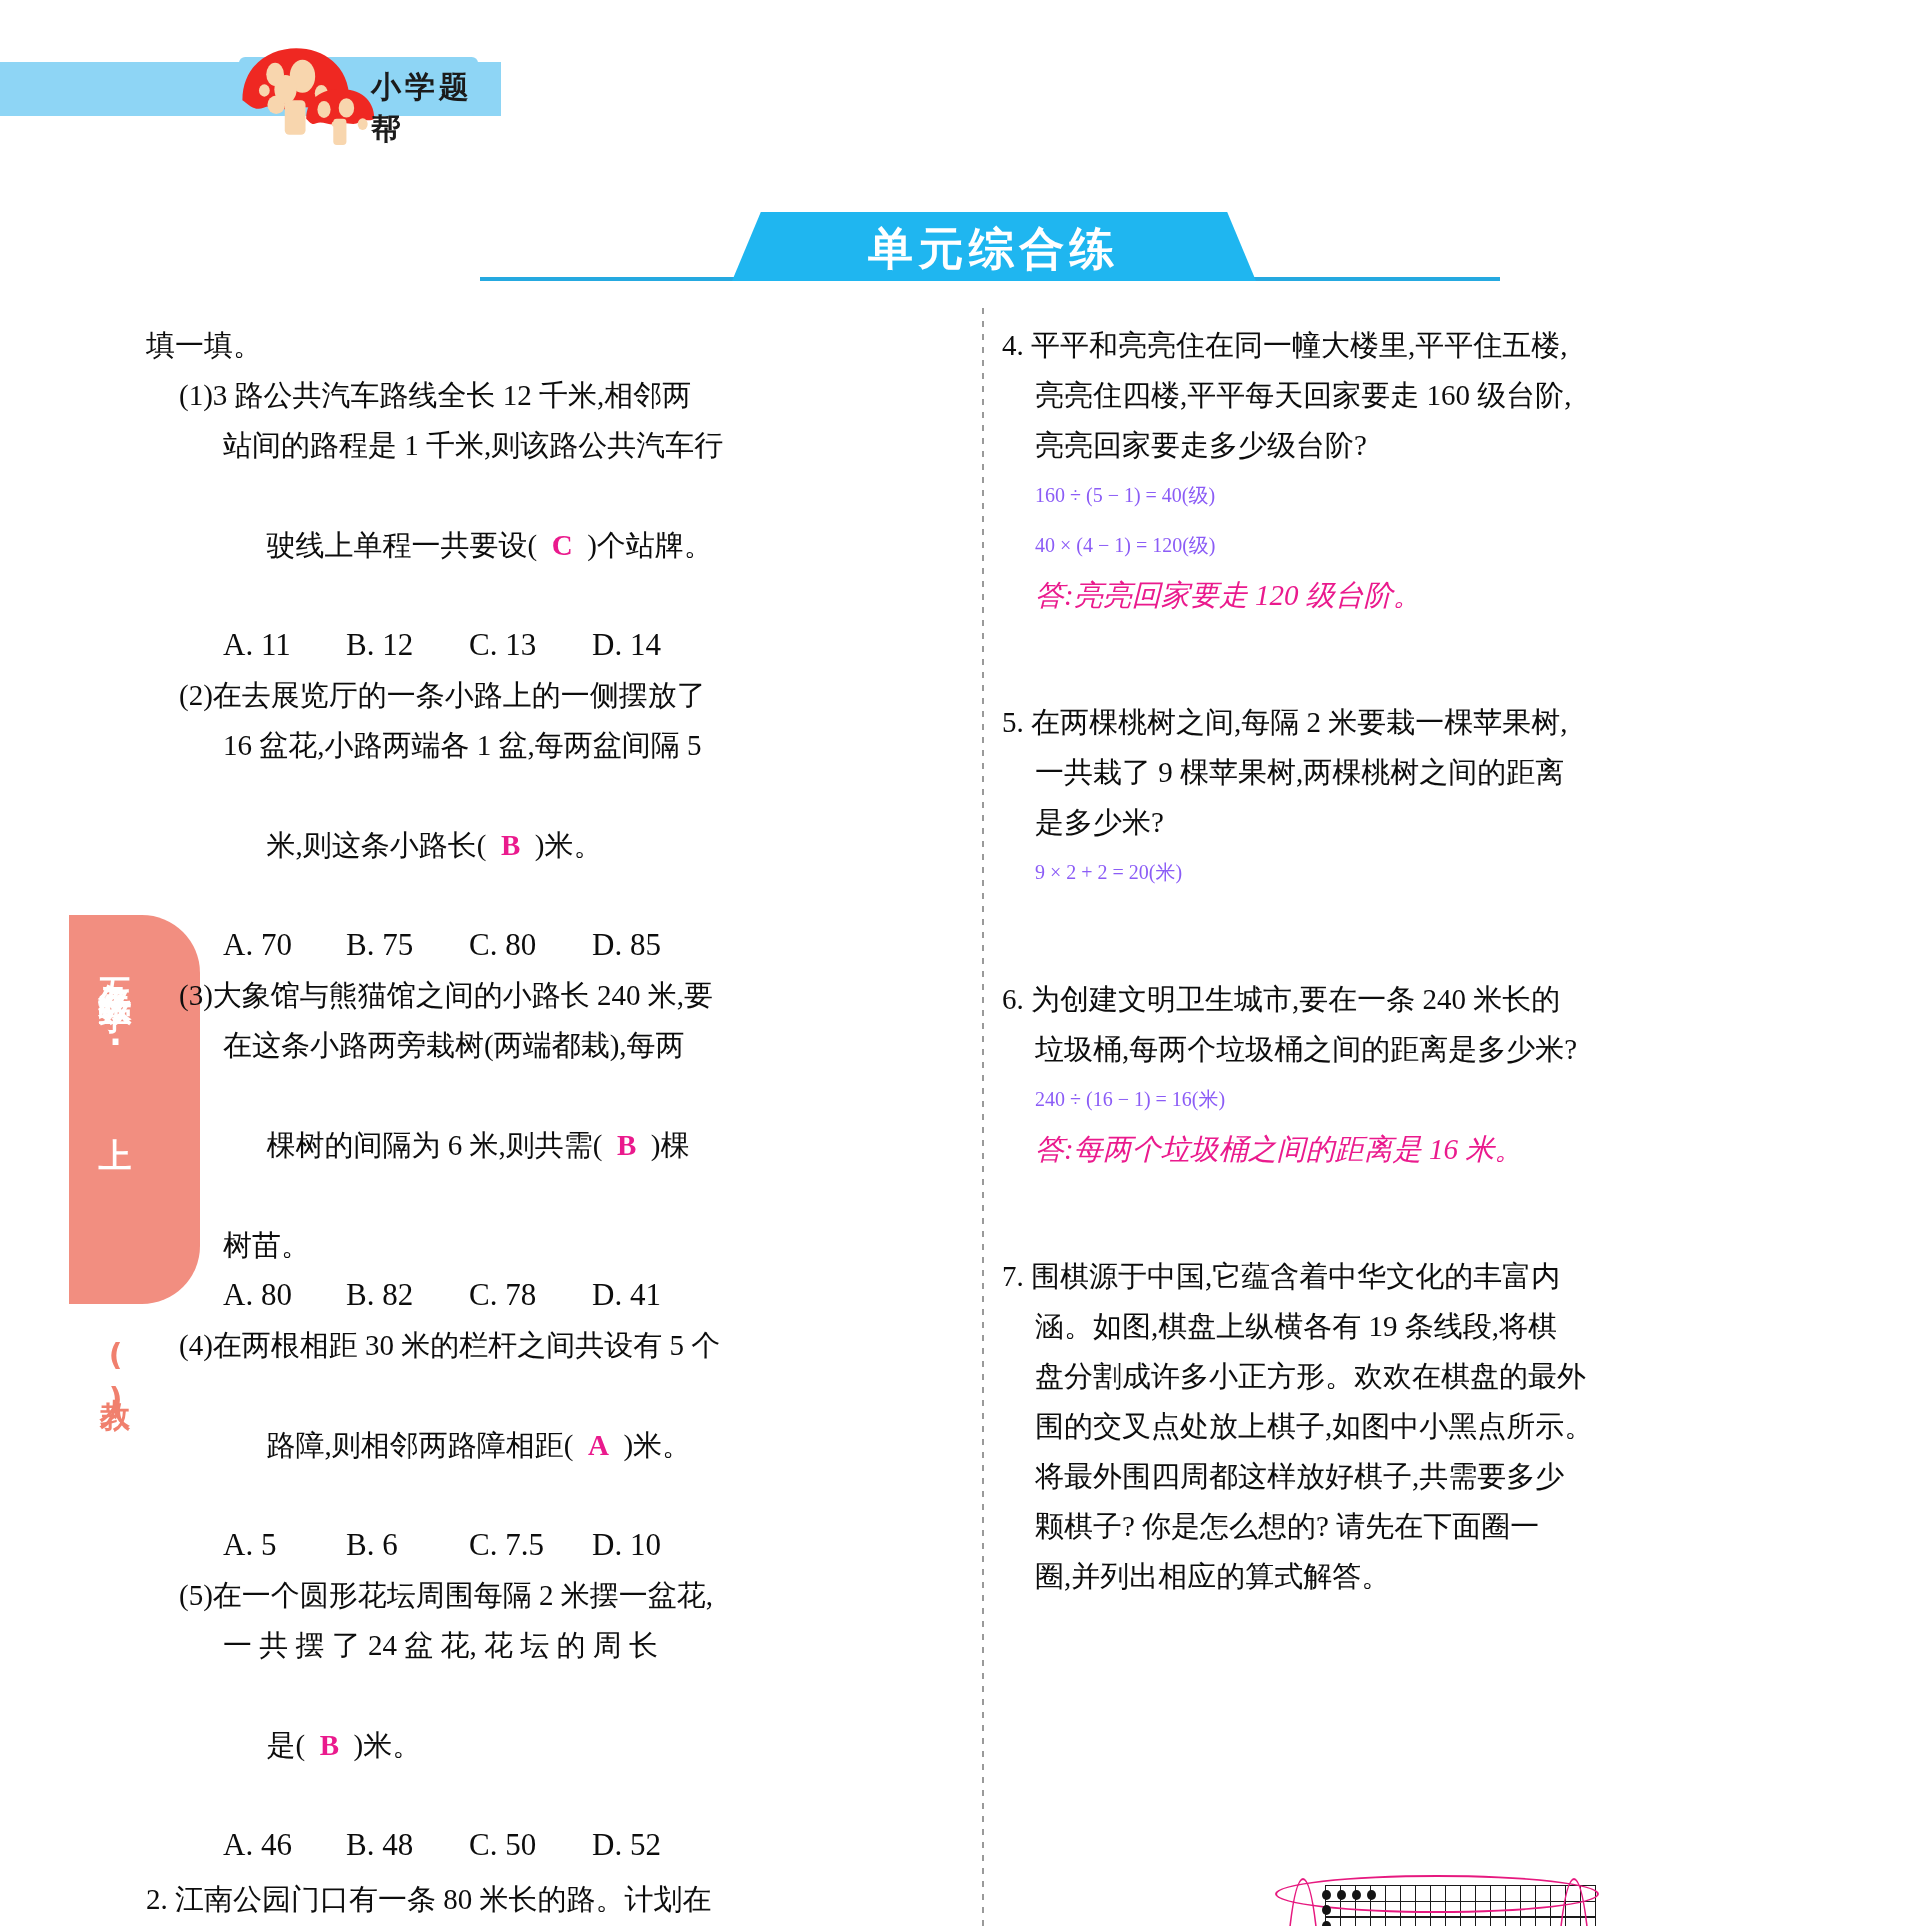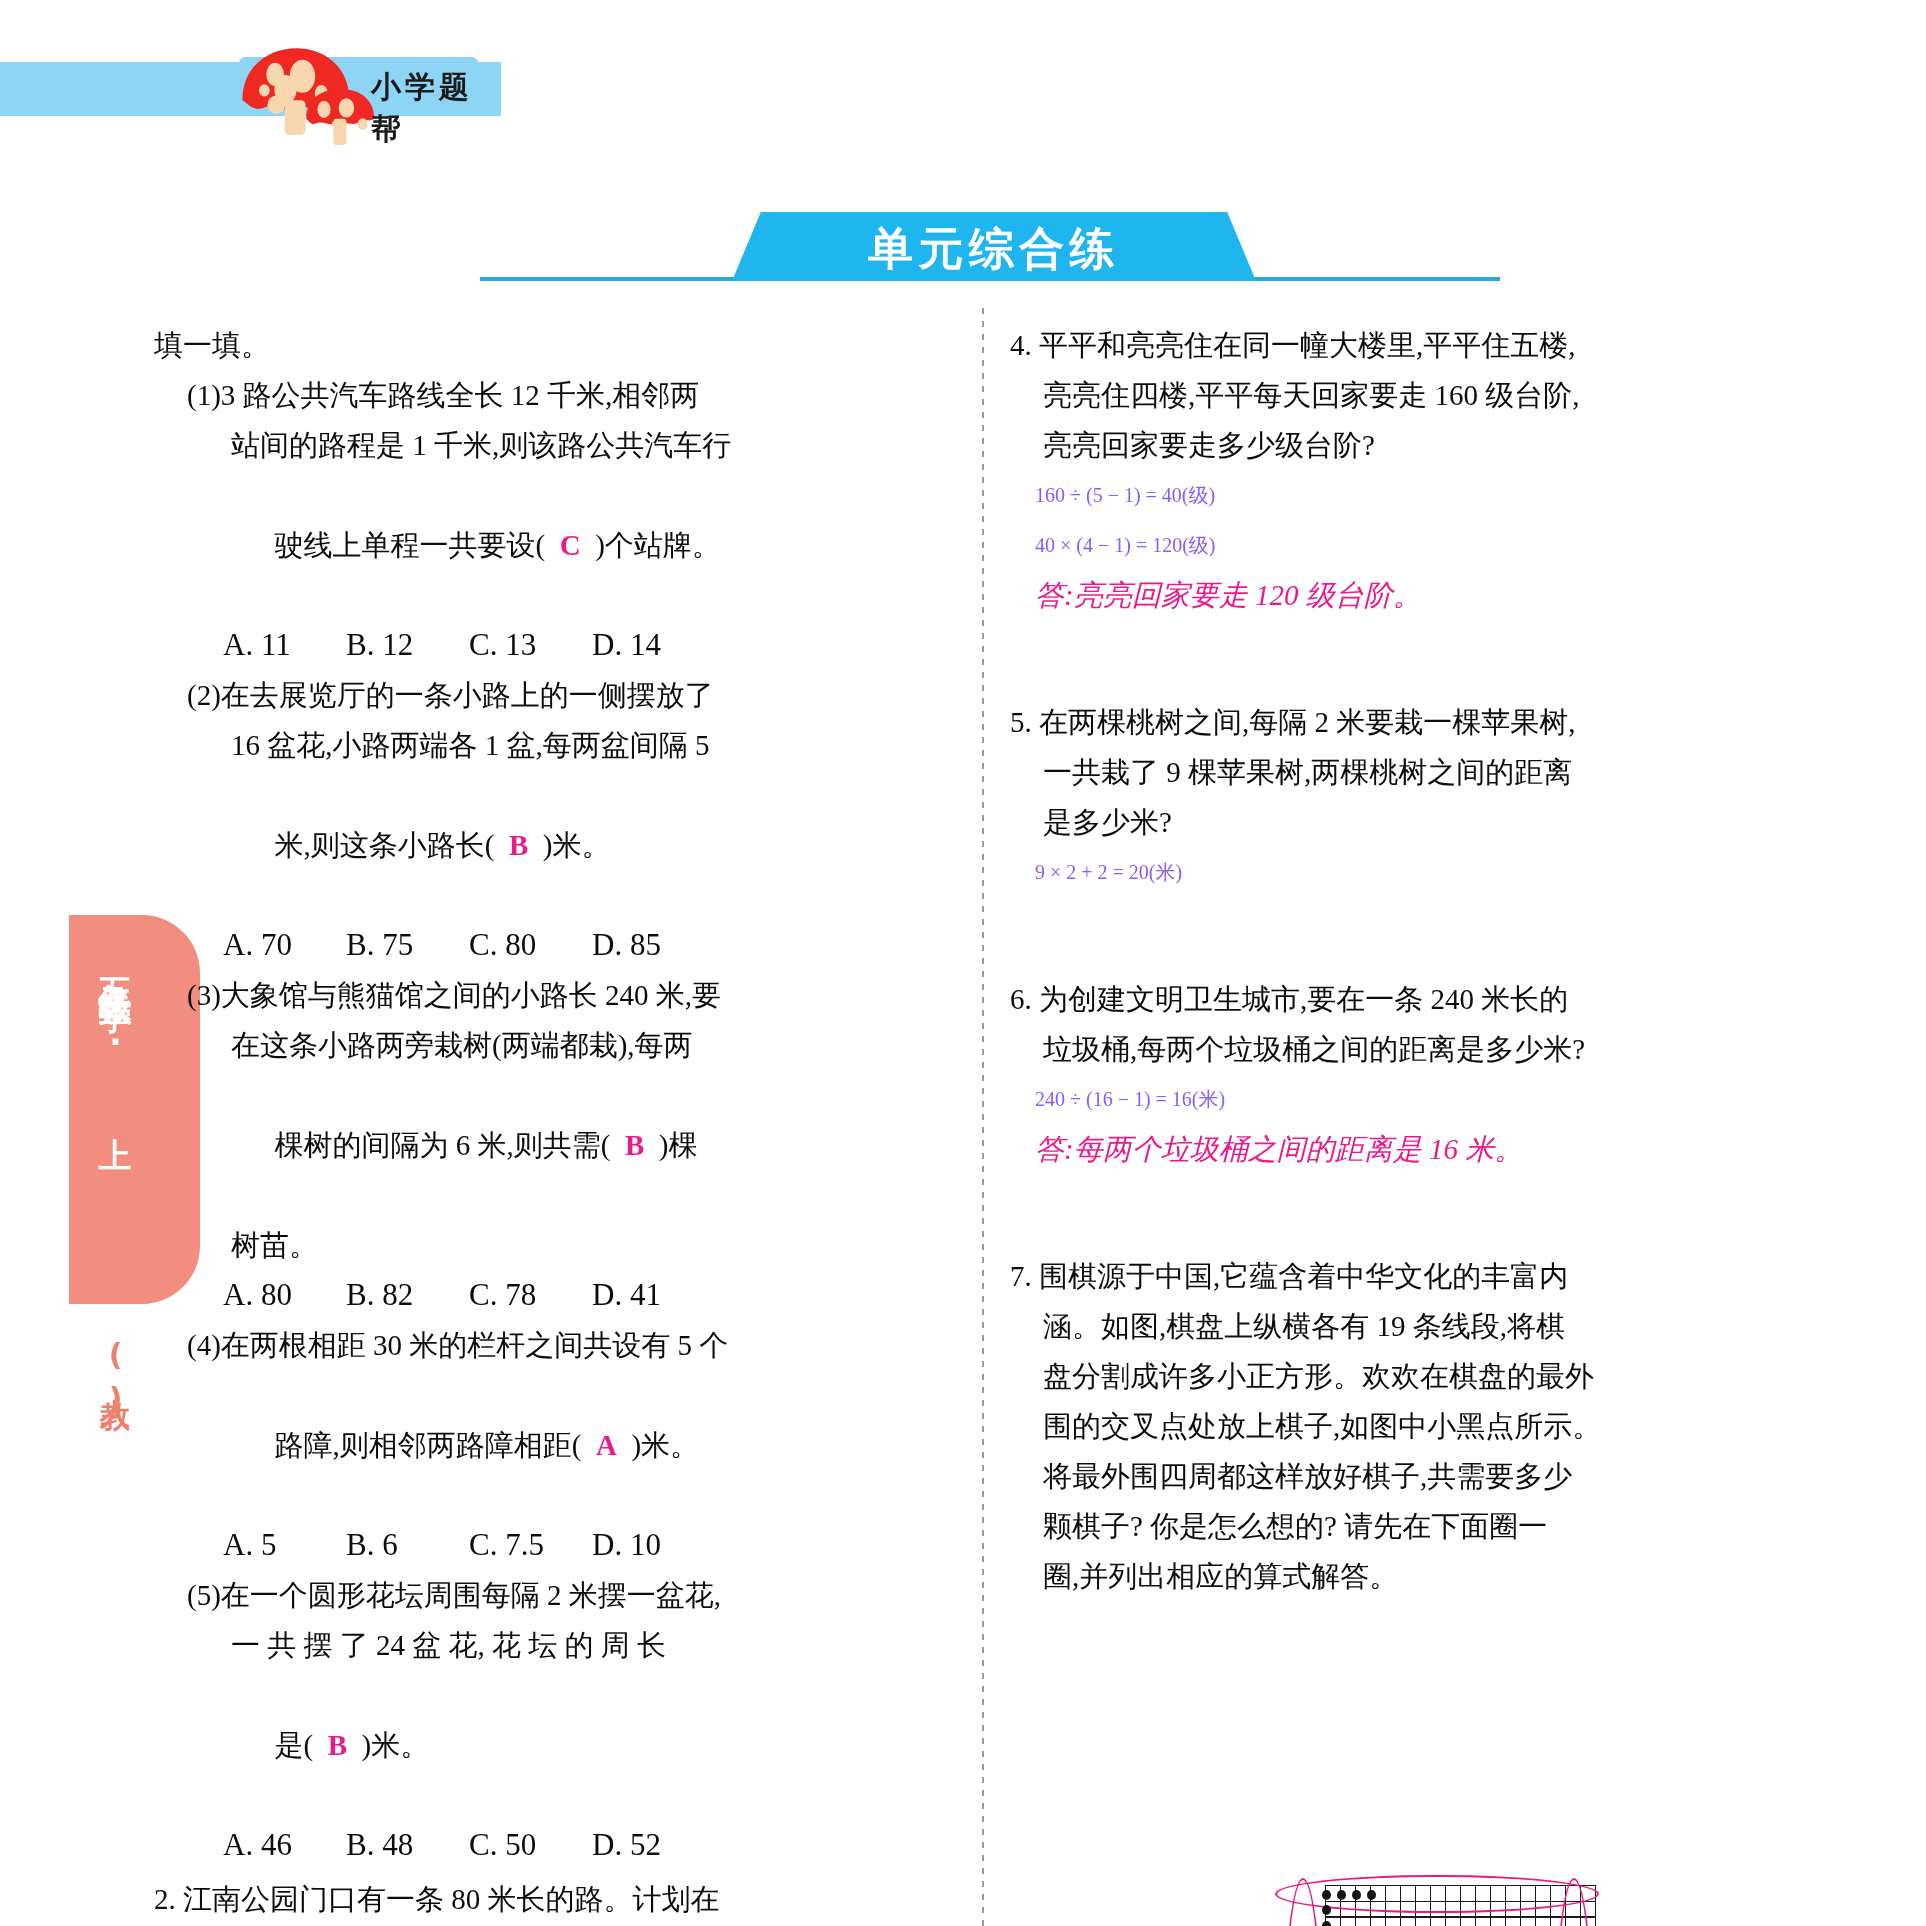--- a/index.html
+++ b/index.html
@@ -74,21 +74,20 @@
   #col-divider{
     position:absolute;left:982px;top:308px;width:1.5px;height:2157px;
     background:repeating-linear-gradient(to bottom,#9a9a9a 0 6.2px,transparent 6.2px 13px);
   }
   
   .q{margin-bottom:3.9px;}
   .q-line{
     font-size:29px;line-height:50px;color:#0d0d0d;
     letter-spacing:0px;white-space:pre;
     font-family:"Liberation Serif","DejaVu Serif",serif;
-    margin-left:8px;
   }
   .ans-line{
     font-size:20px;line-height:50px;color:#8b5cf6;
     white-space:pre;
     font-family:"Liberation Serif","DejaVu Serif",serif;
   }
   .ans-script{
     font-size:29px;line-height:50px;color:#ea1a8d;
     white-space:pre;font-style:italic;
     font-family:"Liberation Serif","DejaVu Serif",serif;

